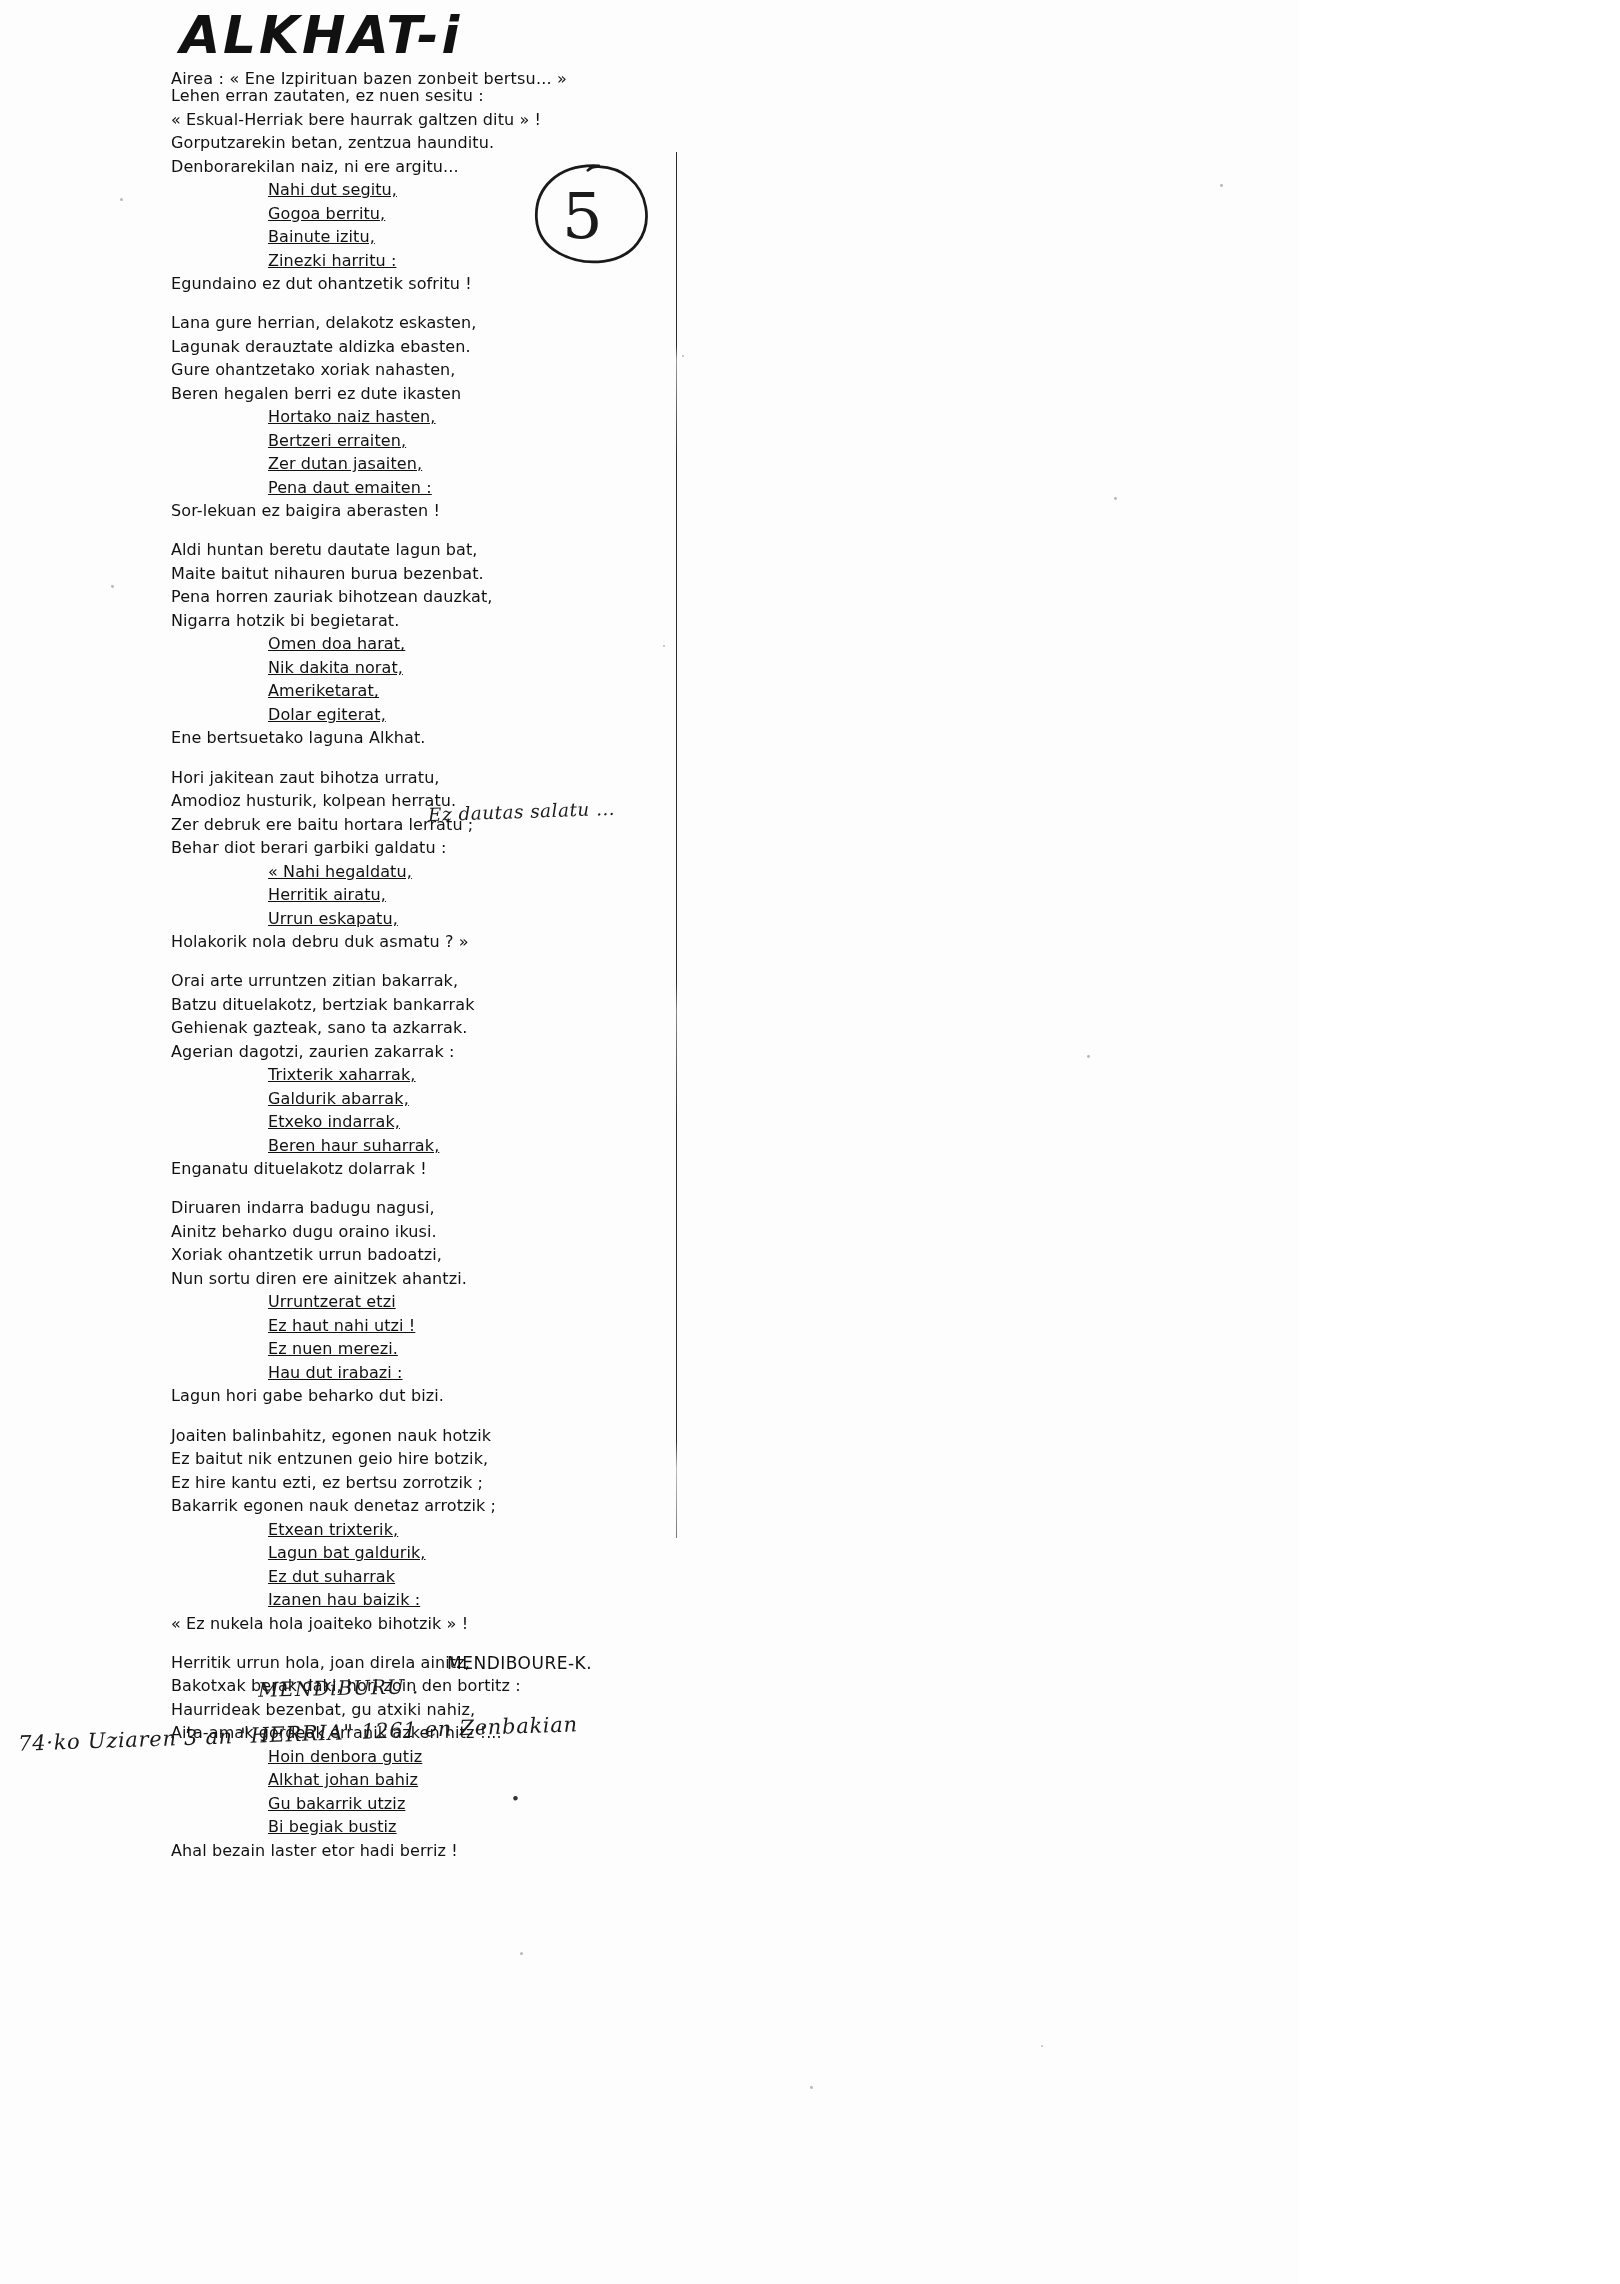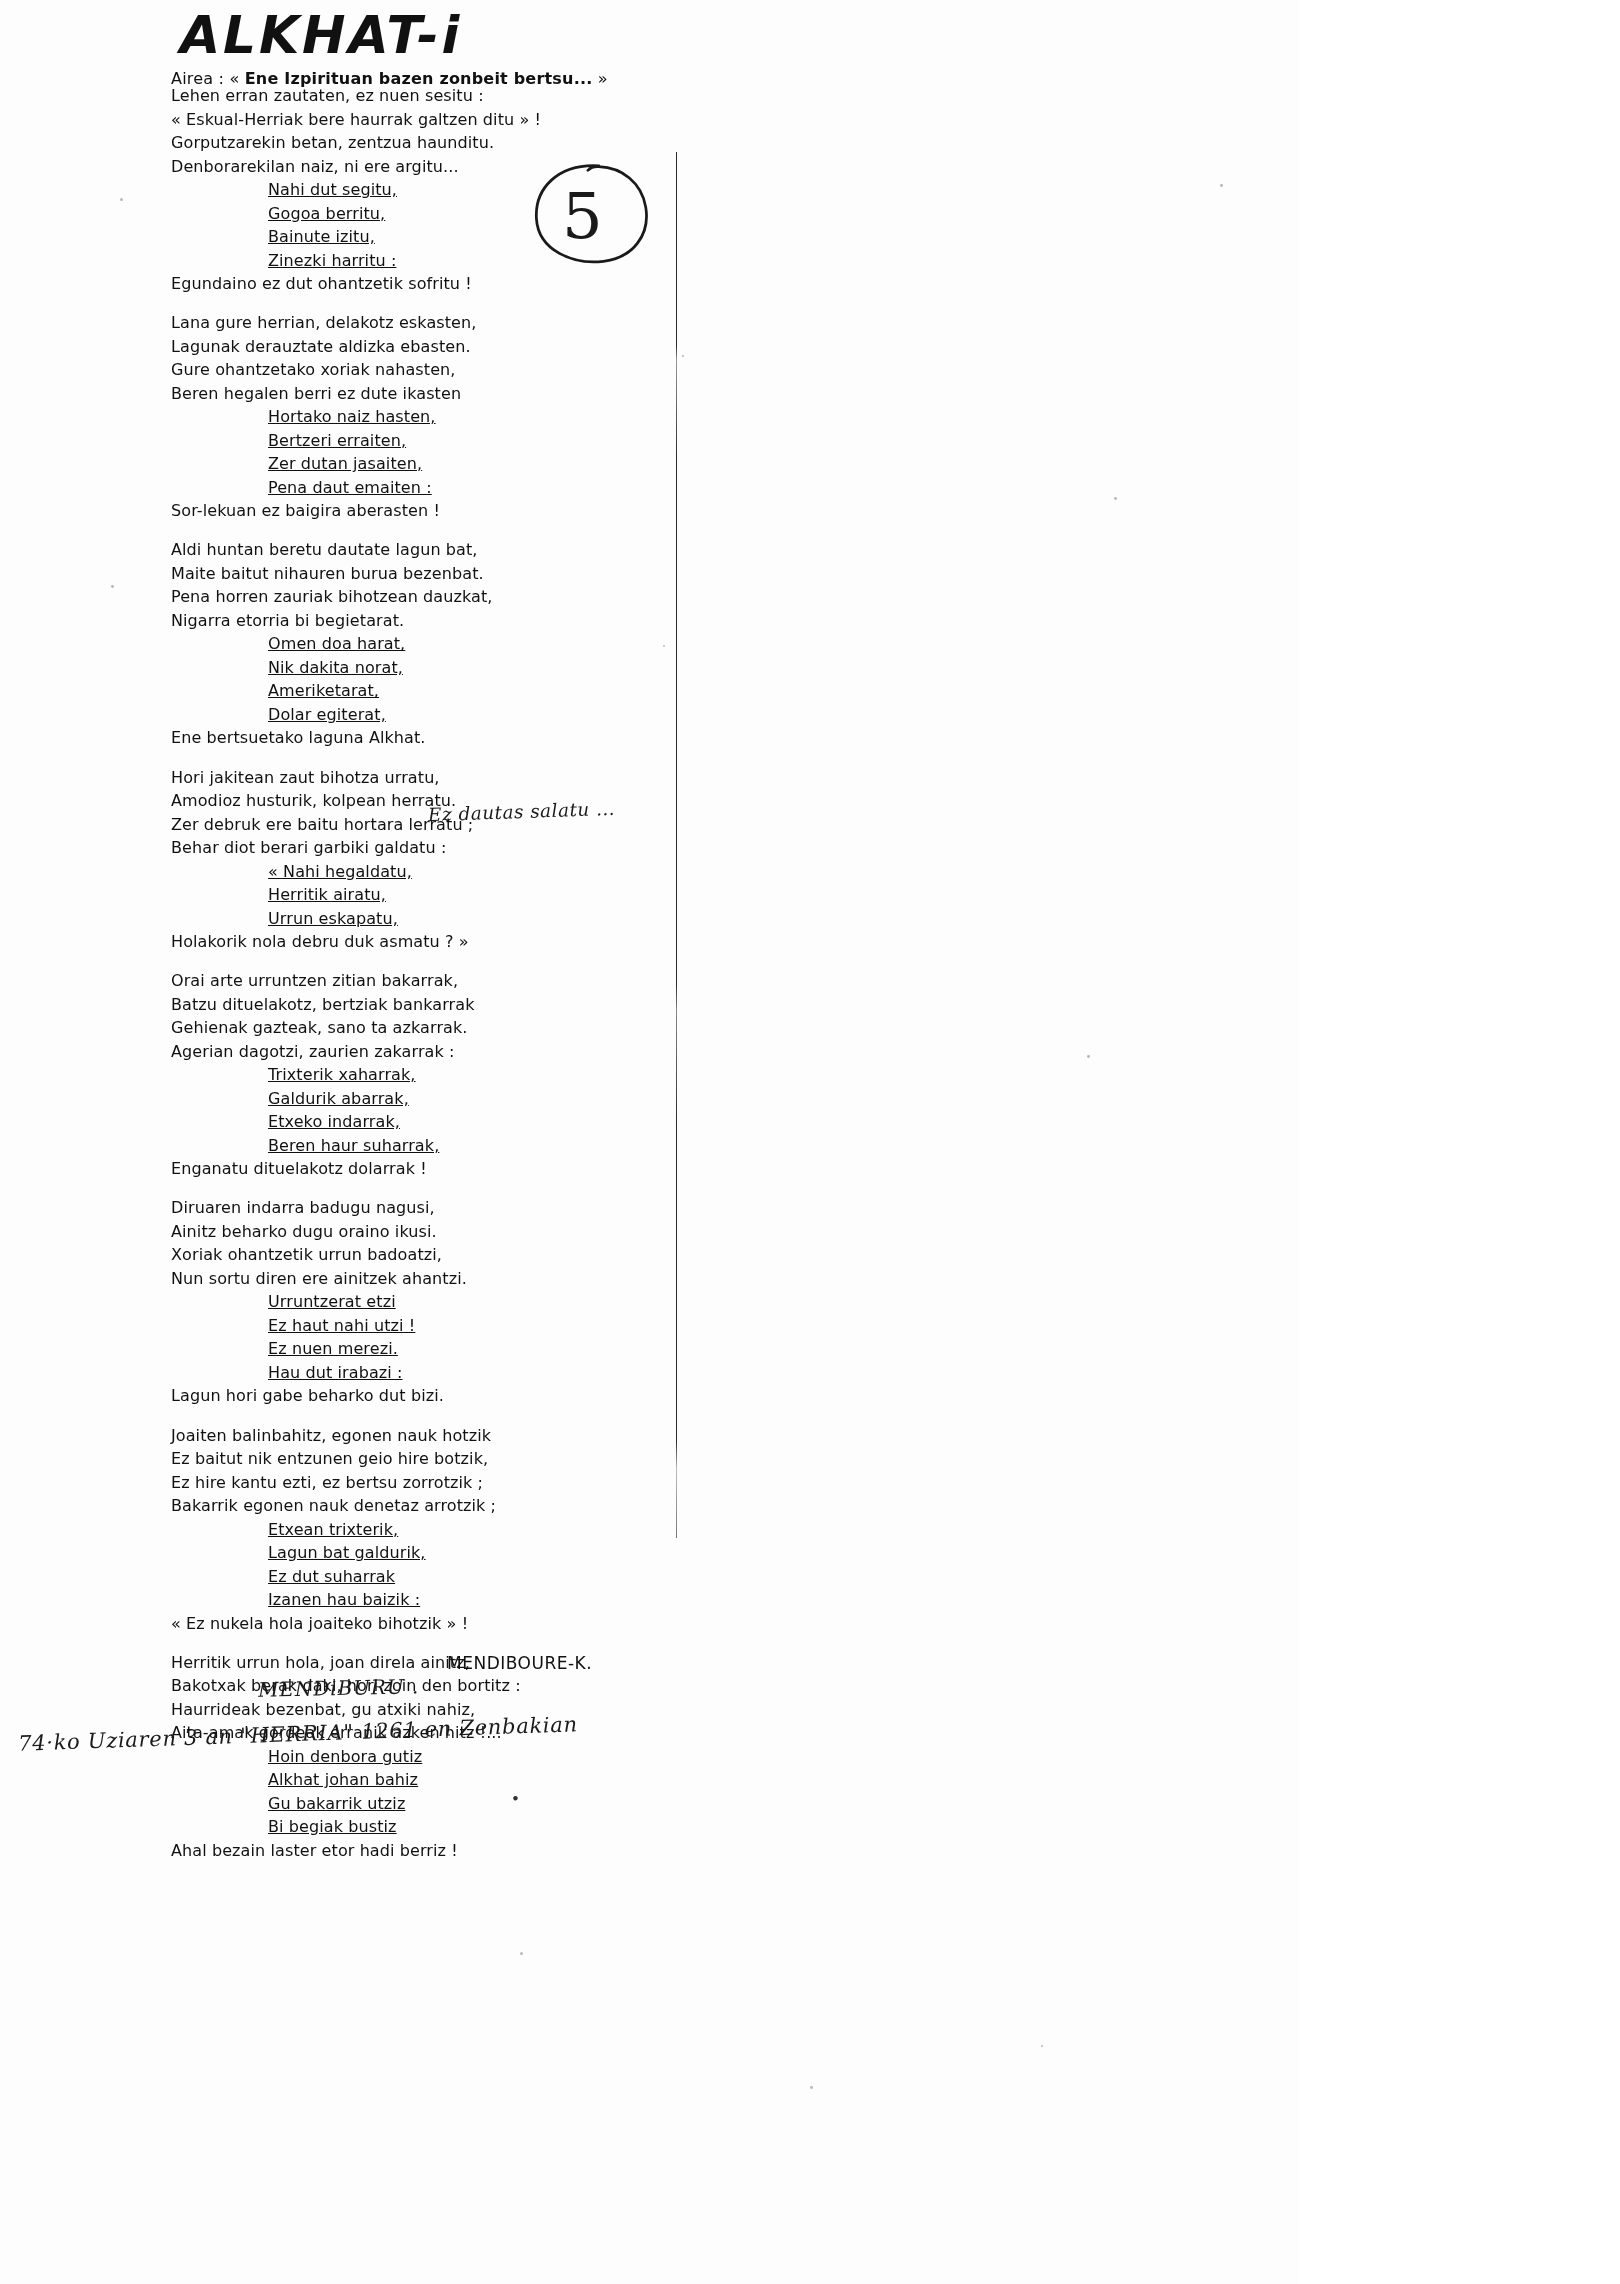--- a/index.html
+++ b/index.html
@@ -43,21 +43,21 @@
   }
 
   #airea {
     position: absolute;
     left: 171px;
     top: 69px;
     font-size: 16px;
     white-space: nowrap;
     letter-spacing: 0.2px;
   }
-  #airea b { font-weight: bold; }
+  #airea b { font-weight: normal; }
 
   #poem {
     position: absolute;
     left: 171px;
     top: 84px;
     width: 599px;
   }
   .stanza {
     margin: 0 0 15.7px 0;
   }
@@ -186,21 +186,21 @@
         <div class="line ind">Hortako naiz hasten,</div>
         <div class="line ind">Bertzeri erraiten,</div>
         <div class="line ind">Zer dutan jasaiten,</div>
         <div class="line ind">Pena daut emaiten :</div>
         <div class="line">Sor-lekuan ez baigira aberasten !</div>
       </div>
       <div class="stanza">
         <div class="line">Aldi huntan beretu dautate lagun bat,</div>
         <div class="line">Maite baitut nihauren burua bezenbat.</div>
         <div class="line">Pena horren zauriak bihotzean dauzkat,</div>
-        <div class="line">Nigarra etorria bi begietarat.</div>
+        <div class="line">Nigarra hotzik bi begietarat.</div>
         <div class="line ind">Omen doa harat,</div>
         <div class="line ind">Nik dakita norat,</div>
         <div class="line ind">Ameriketarat,</div>
         <div class="line ind">Dolar egiterat,</div>
         <div class="line">Ene bertsuetako laguna Alkhat.</div>
       </div>
       <div class="stanza">
         <div class="line">Hori jakitean zaut bihotza urratu,</div>
         <div class="line">Amodioz husturik, kolpean herratu.</div>
         <div class="line">Zer debruk ere baitu hortara lerratu ;</div>

